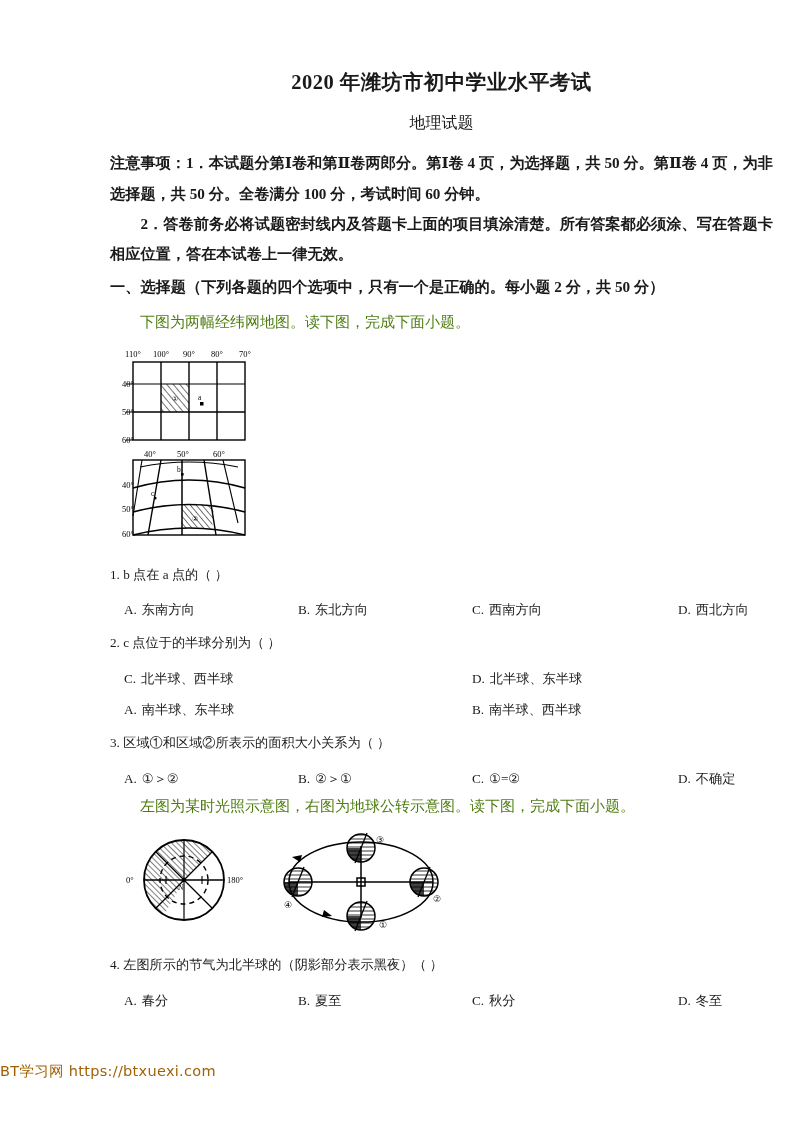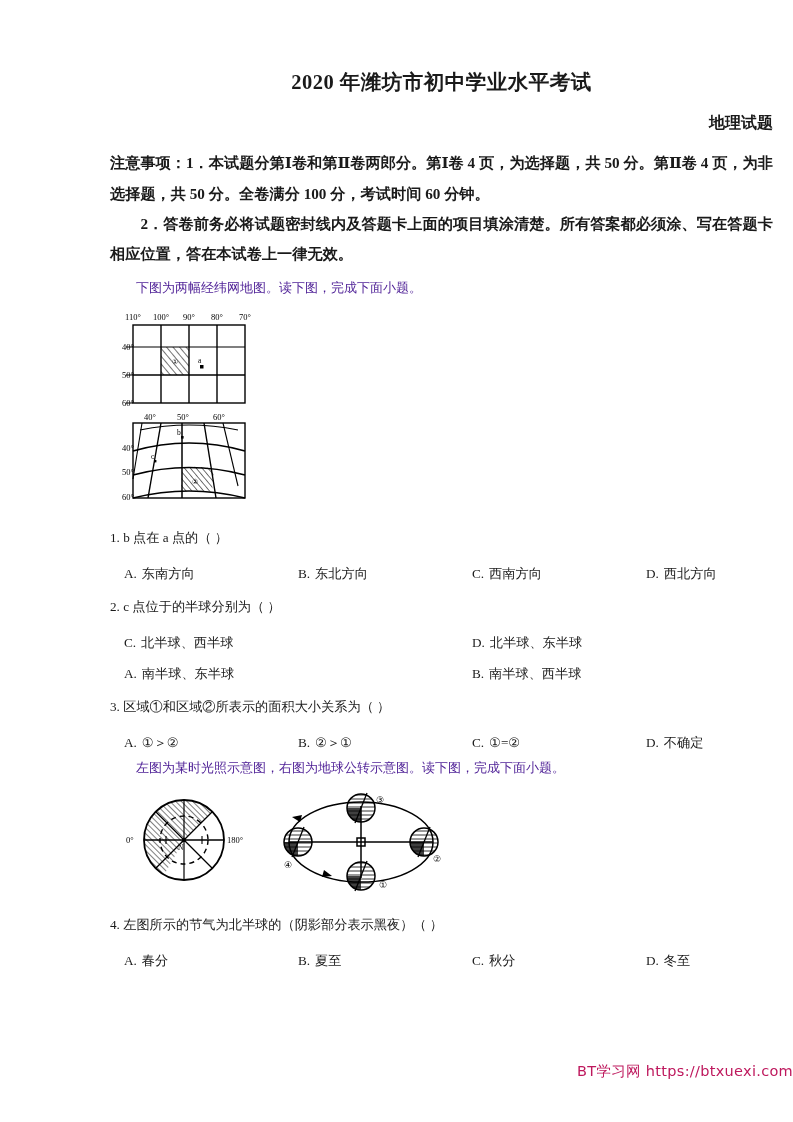--- a/index.html
+++ b/index.html
@@ -28,23 +28,23 @@
   
   .doc-title {
     text-align: center;
     font-size: 20.5px;
     font-weight: bold;
     letter-spacing: 0.5px;
     margin: 12px 0 0 0;
     line-height: 1.5;
   }
   .doc-subtitle {
-    text-align: right;
+    text-align: center;
     font-size: 16px;
-    font-weight: bold;
+    font-weight: normal;
     margin: 14px 0 0 0;
     line-height: 1.4;
   }
 
   
   .notice {
     font-size: 15.2px;
     font-weight: bold;
     line-height: 2.0;
     margin-top: 14px;
@@ -65,25 +65,25 @@
 
   .part-head {
     font-size: 15.2px;
     font-weight: bold;
     line-height: 2.0;
     margin-top: 2px;
   }
 
   
   .material {
-    font-size: 13px;
+    font-size: 15px;
     line-height: 1.9;
     text-indent: 2em;
     margin-top: 6px;
-    color: #4c1d95;
+    color: #4d7c0f;
   }
 
   
   .question {
     font-size: 13.2px;
     line-height: 1.8;
     margin-top: 14px;
   }
   .options {
     font-size: 13.2px;
@@ -94,39 +94,39 @@
   }
   .opt {
     position: absolute;
     top: 0;
     white-space: nowrap;
   }
   .opt .lab { margin-right: 5px; }
   .opt-a { left: 14px; }
   .opt-b { left: 188px; }
   .opt-c { left: 362px; }
-  .opt-d { left: 536px; }
+  .opt-d { left: 568px; }
   .opt2-a { left: 14px; }
   .opt2-b { left: 362px; }
 
   
   .fig-wrap { margin-top: 8px; }
   .fig-gridmaps { margin-left: 10px; }
   .fig-earth { margin-left: 14px; margin-top: 10px; }
 
   
   .watermark {
     position: absolute;
     left: 0;
     top: 1062px;
     width: 793px;
-    text-align: right;
+    text-align: left;
     font-family: "DejaVu Sans", "Liberation Sans", sans-serif;
     font-size: 14.5px;
-    color: #be185d;
+    color: #a16207;
     letter-spacing: 0.3px;
   }
 
   svg text {
     font-family: "Liberation Serif", "DejaVu Serif", serif;
   }
 </style>
 </head>
 <body>
 
@@ -134,20 +134,21 @@
 
   <h1 class="doc-title">2020 年潍坊市初中学业水平考试</h1>
   <h2 class="doc-subtitle">地理试题</h2>
 
   <div class="notice">
     <p>注意事项：1．本试题分第Ⅰ卷和第Ⅱ卷两郎分。第Ⅰ卷 4 页，为选择题，共 50 分。第Ⅱ卷 4 页，为非选择题，共 50 分。全卷满分 100 分，考试时间 60 分钟。</p>
     <p class="indent">2．答卷前务必将试题密封线内及答题卡上面的项目填涂清楚。所有答案都必须涂、写在答题卡相应位置，答在本试卷上一律无效。</p>
   </div>
 
 
+  <div class="part-head">一、选择题（下列各题的四个选项中，只有一个是正确的。每小题 2 分，共 50 分）</div>
 
   <div class="material">下图为两幅经纬网地图。读下图，完成下面小题。</div>
 
   <div class="fig-wrap fig-gridmaps">
     <svg width="170" height="200" viewBox="0 0 170 200">
       <defs>
         <pattern id="hatch1" width="5" height="5" patternTransform="rotate(-40)" patternUnits="userSpaceOnUse">
           <line x1="0" y1="0" x2="0" y2="5" stroke="#000" stroke-width="1.1"></line>
         </pattern>
         <pattern id="hatch2" width="4.5" height="4.5" patternTransform="rotate(-40)" patternUnits="userSpaceOnUse">

